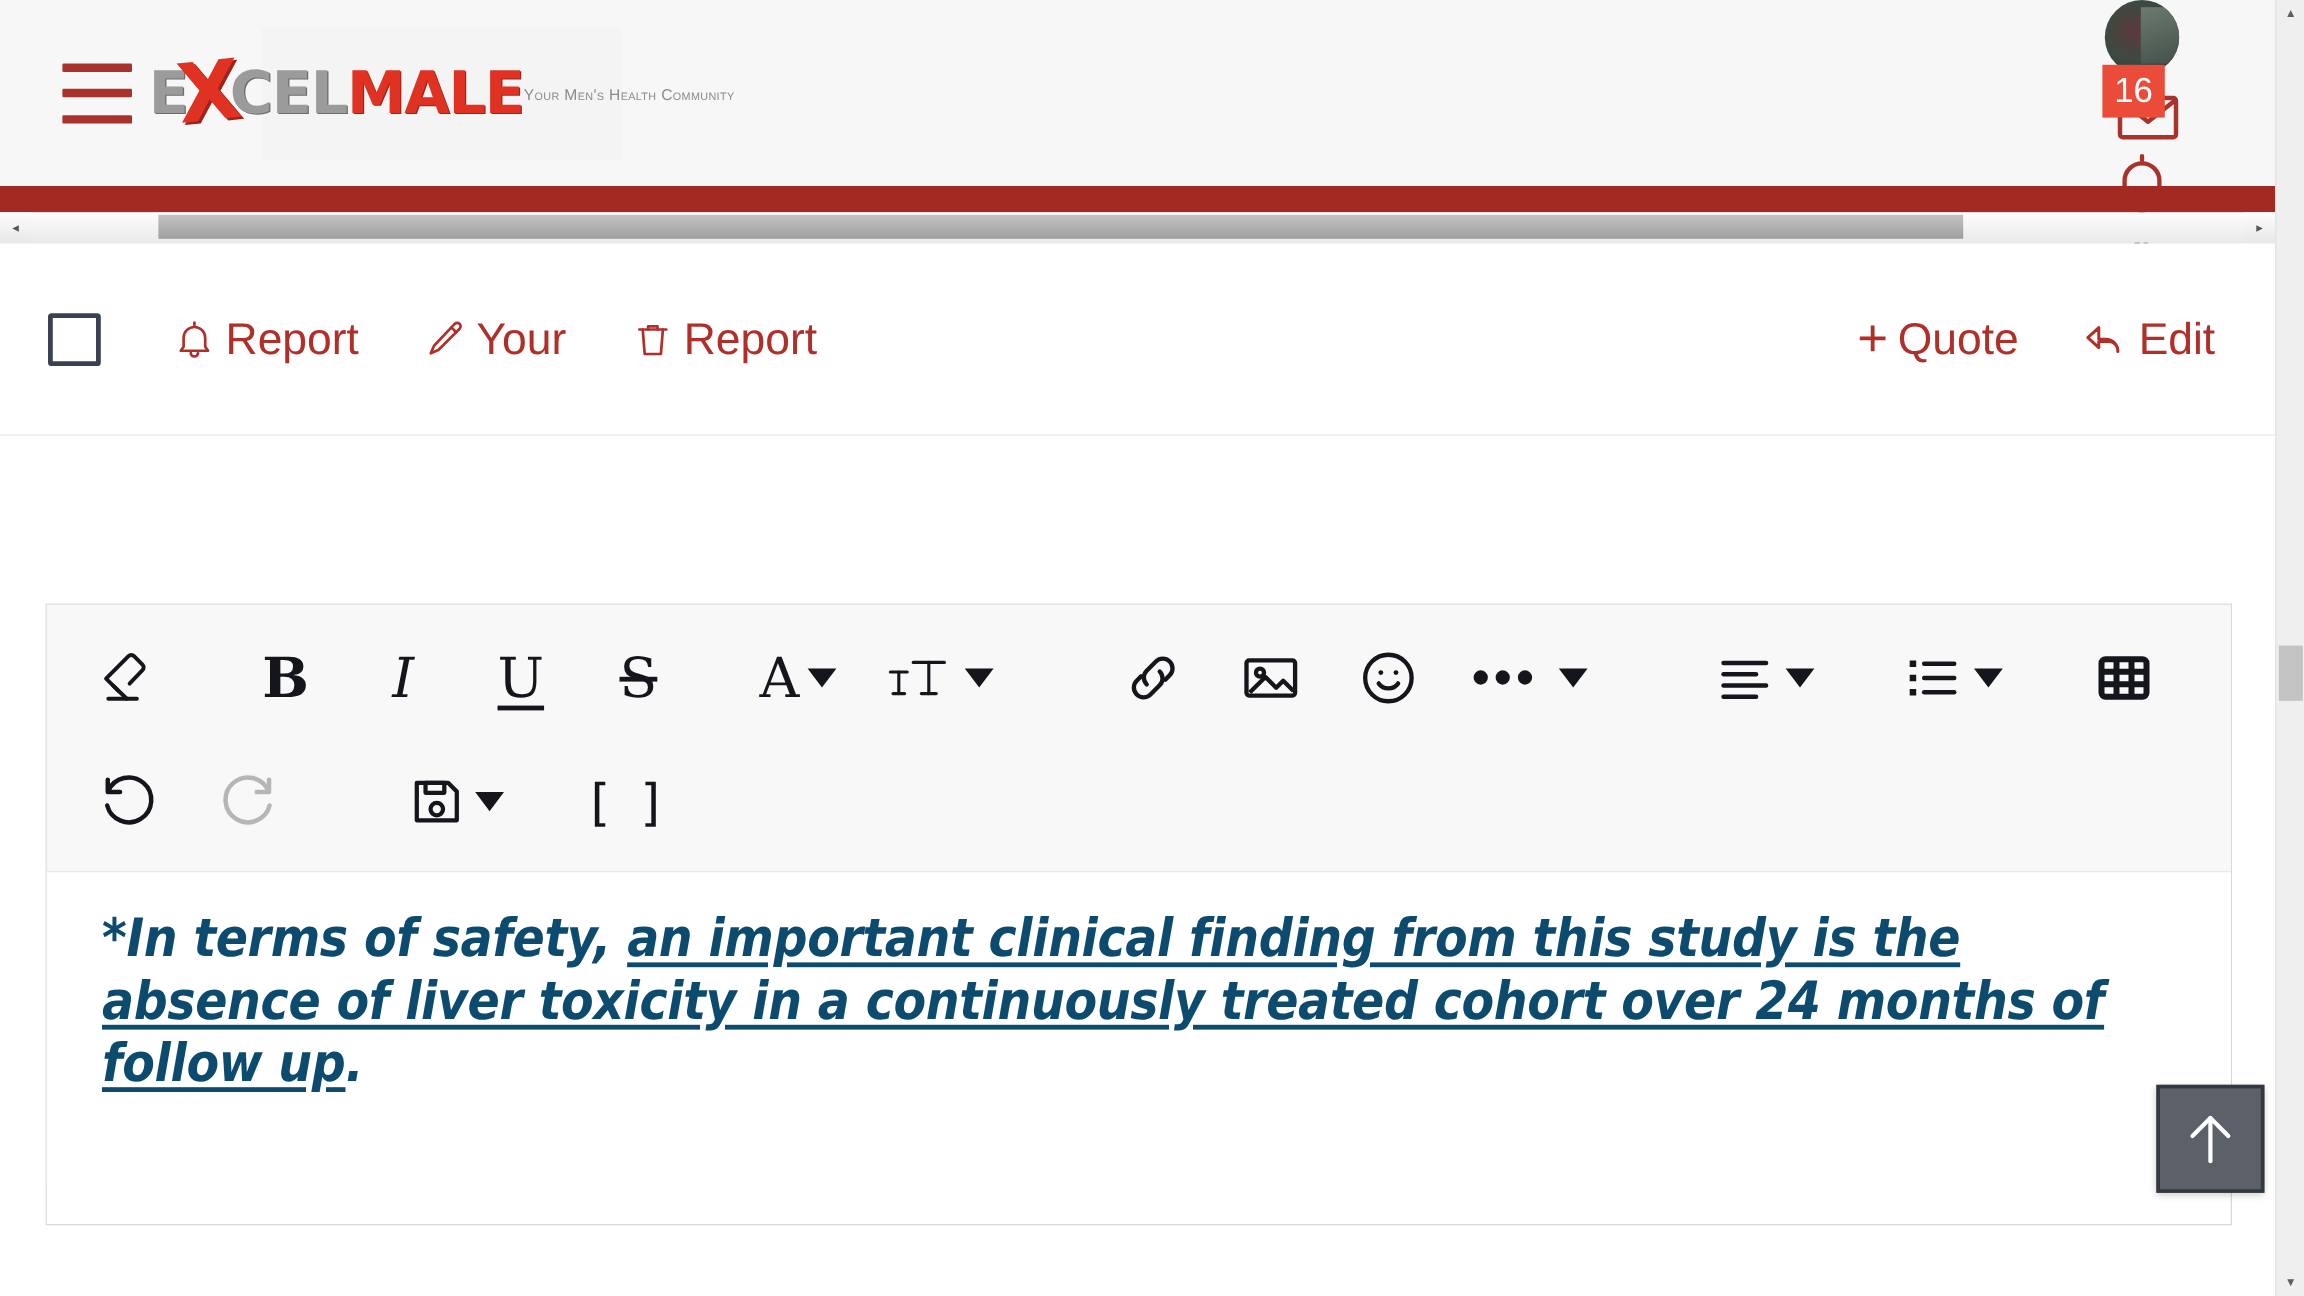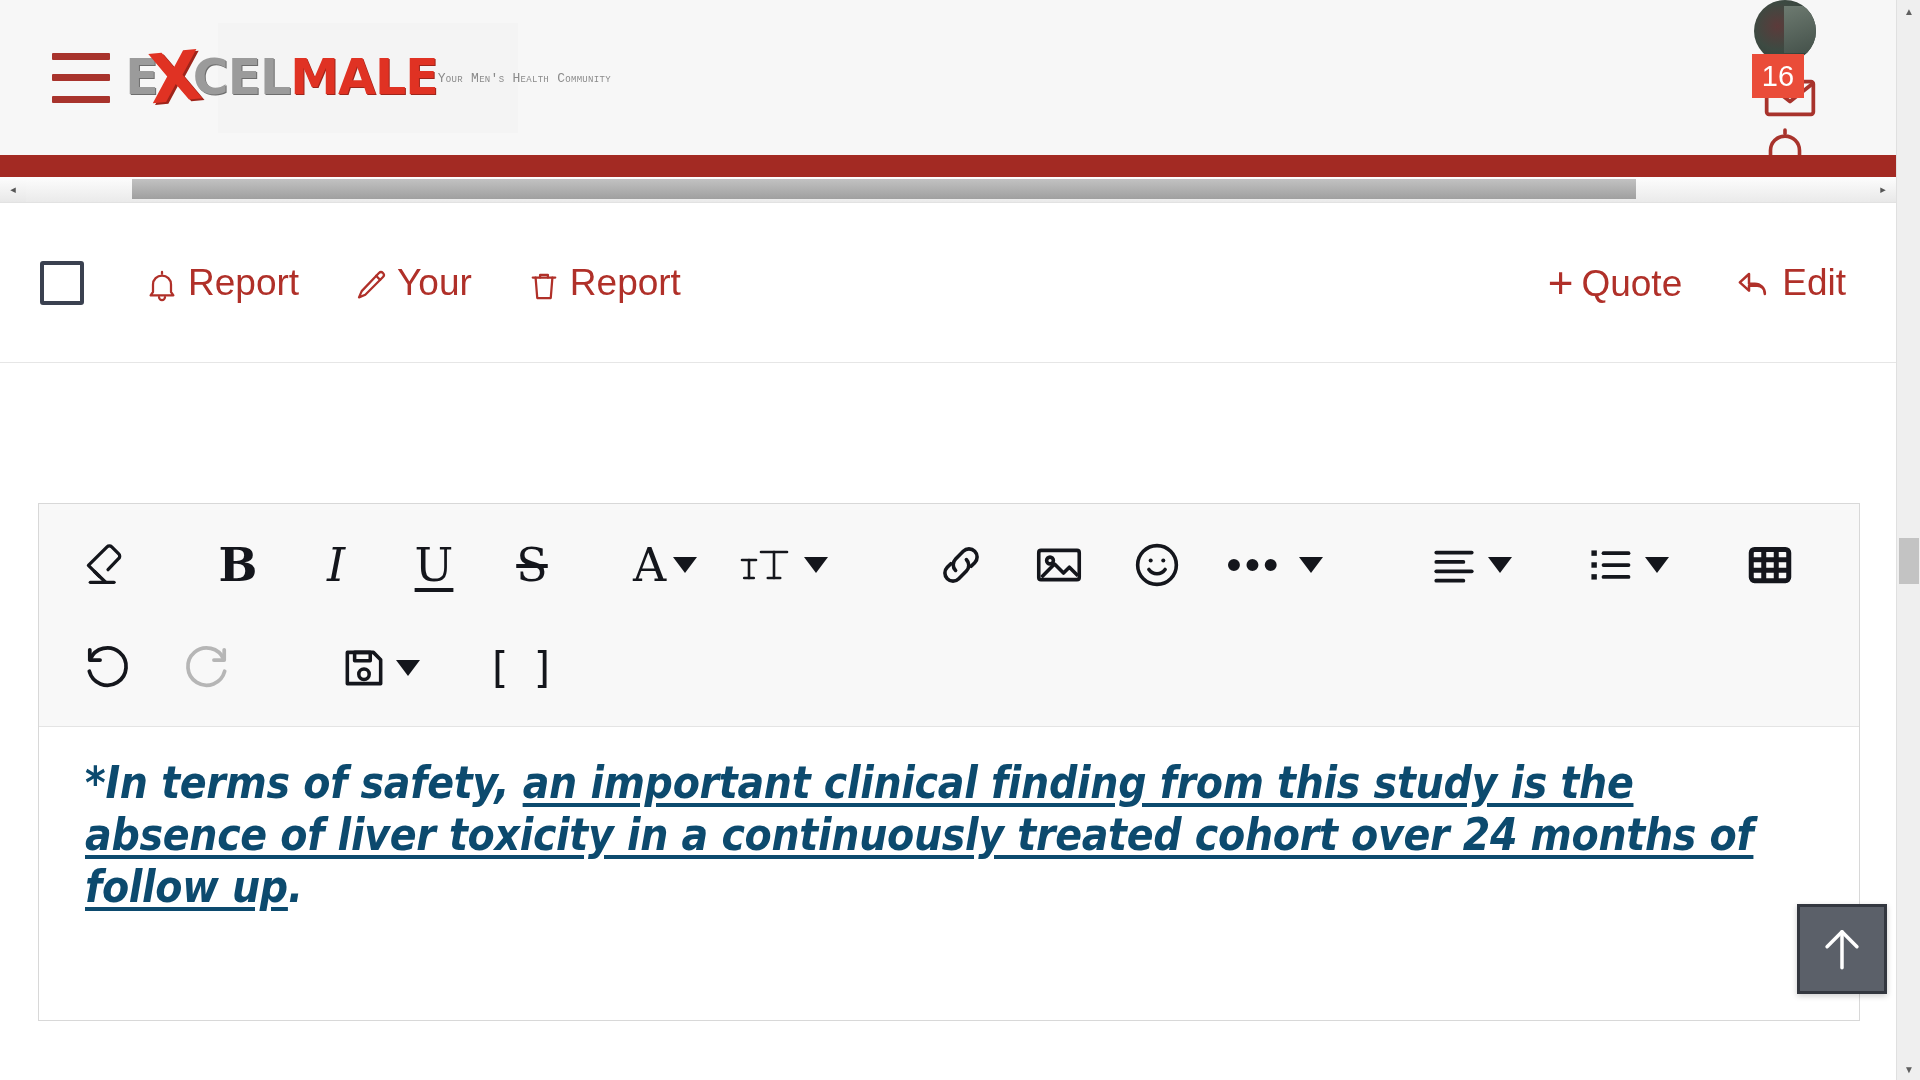--- a/index.html
+++ b/index.html
@@ -44,21 +44,21 @@
   .logo-grey { color: #9b9b9b; text-shadow: 1px 1px 0 #6d6d6d; }
   .logo-red  { color: #e03223; text-shadow: 1px 1px 0 #9e241a; }
   #logo-x {
     position: absolute; left: 24px; top: -9px;
     font-size: 68px; font-weight: bold; color: #e03223;
     transform: rotate(-6deg);
     text-shadow: 2px 2px 0 #9e241a;
   }
   #logo-tagline {
     margin-top: 2px;
-    font-family: Liberation Mono, monospace;
+    font-family: Liberation Sans, sans-serif;
     font-size: 13px; color: #8a8a8a;
     letter-spacing: 0.3px; white-space: nowrap;
     font-variant: small-caps;
   }
   #header-right {
     margin-left: auto; margin-right: 52px;
     display: flex; align-items: center; gap: 0;
     height: 100%;
     flex-direction: column;
   }
@@ -120,21 +120,21 @@
     border-bottom: 1px solid #e6e6e6;
     display: flex; align-items: center;
   }
   #post-select-checkbox {
     margin-left: 40px;
     width: 44px; height: 44px;
     border: 4px solid #3a4150; border-radius: 3px;
     background: #fff; cursor: pointer;
   }
   .act {
-    display: flex; align-items: flex-end; gap: 8px;
+    display: flex; align-items: center; gap: 8px;
     color: #b03029; font-size: 37px;
     cursor: pointer; white-space: nowrap;
   }
   #act-left { display: flex; align-items: center; gap: 54px; margin-left: 60px; }
   #act-right { display: flex; align-items: center; gap: 52px; margin-left: auto; margin-right: 50px; }
   .act-plus { font-size: 44px; line-height: 1; font-weight: 300; }
 
   
   #editor {
     position: absolute; top: 503px; left: 38px;

